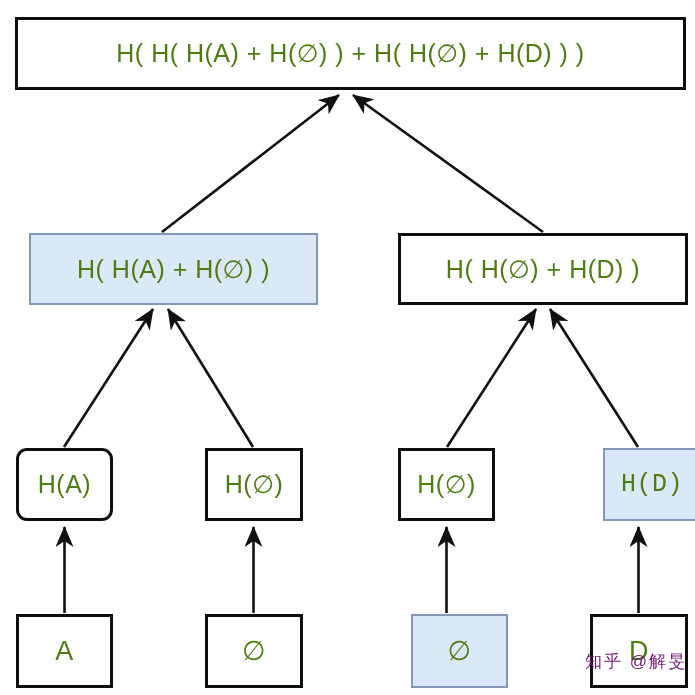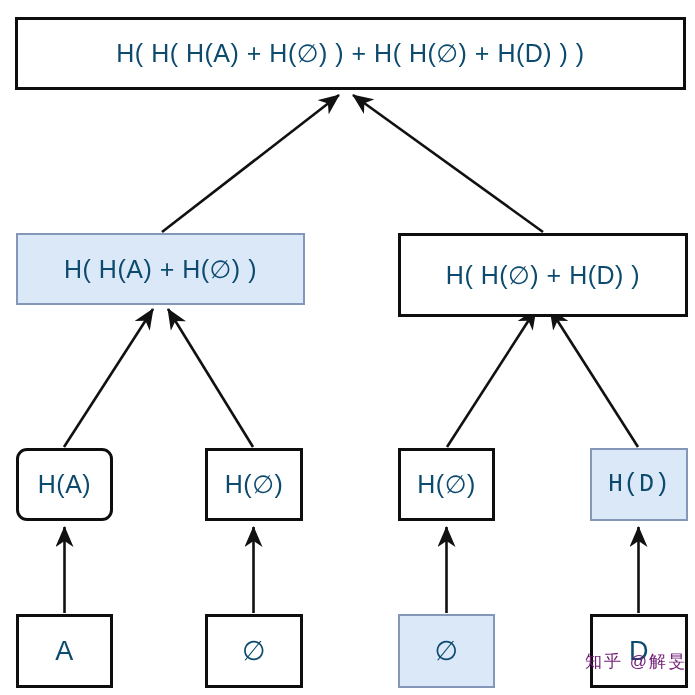--- a/index.html
+++ b/index.html
@@ -18,35 +18,36 @@
     z-index: 1;
   }
   .box {
     position: absolute;
     box-sizing: border-box;
     display: flex;
     align-items: center;
     justify-content: center;
     background: #ffffff;
     border: 3px solid #0e0e0e;
-    color: #0c4a6e;
+    color: #4d7c0f;
     font-size: 25px;
     letter-spacing: 0.5px;
     z-index: 2;
     white-space: nowrap;
   }
   .box.hl {
     background: #dbe8f8;
     border: 2px solid #8497b8;
+    margin-left: 13px;
   }
   .leaf { font-size: 27px; }
 
   #root-box  { left: 15px;  top: 17px;  width: 671px; height: 73px; }
   #n2-left   { left: 16px;  top: 233px; width: 289px; height: 72px; }
-  #n2-right  { left: 398px; top: 233px; width: 290px; height: 84px; }
+  #n2-right  { left: 398px; top: 233px; width: 290px; height: 72px; }
   #n3-ha     { left: 16px;  top: 448px; width: 97px;  height: 73px; border-radius: 11px; }
   #n3-he1    { left: 205px; top: 448px; width: 98px;  height: 73px; }
   #n3-he2    { left: 398px; top: 448px; width: 97px;  height: 73px; }
   #n3-hd     { left: 590px; top: 448px; width: 98px;  height: 73px; font-family: Liberation Mono, monospace; }
   #leaf-a    { left: 16px;  top: 614px; width: 97px;  height: 74px; }
   #leaf-e1   { left: 205px; top: 614px; width: 98px;  height: 74px; }
   #leaf-e2   { left: 398px; top: 614px; width: 97px;  height: 74px; }
   #leaf-d    { left: 590px; top: 614px; width: 98px;  height: 74px; }
 
   #watermark {

